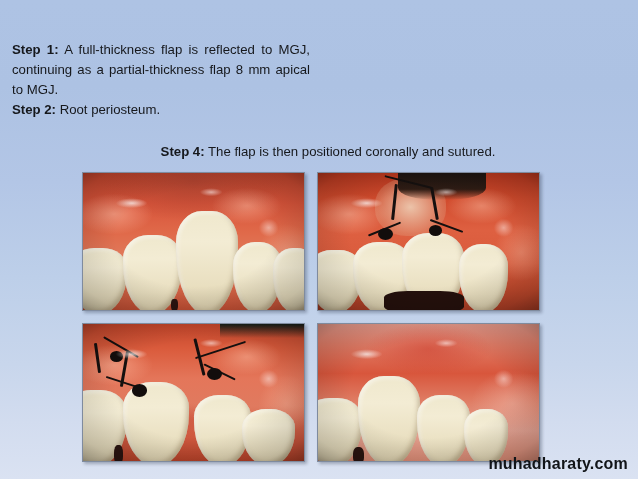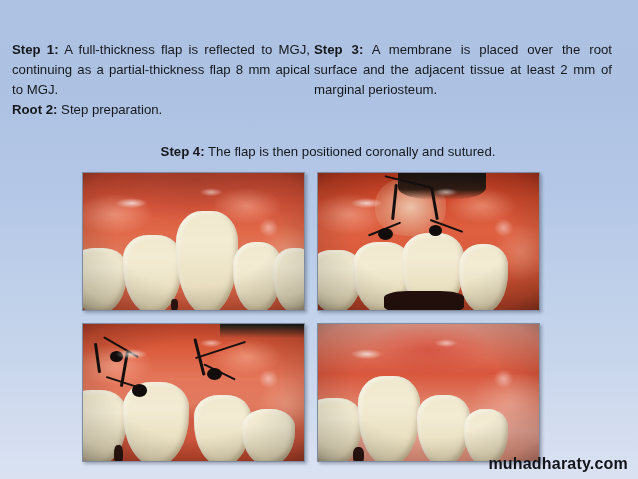--- a/index.html
+++ b/index.html
@@ -200,26 +200,23 @@
 </head>
 <body>
 
 <div id="slide">
 
 
   <div id="body-cols">
 
     <div class="col">
       <p><span class="step-label">Step 1:</span><span> A full-thickness flap is reflected to MGJ, continuing as a partial-thickness flap 8 mm apical to MGJ.</span></p>
-      <p><span class="step-label">Root 2:</span><span> Step preparation.</span></p>
-    </div>
-
-    <div class="col">
-      <p><span class="step-label">Step 3:</span><span> A membrane is placed over the root surface and the adjacent tissue at least 2 mm of marginal periosteum.</span></p>
-    </div>
+      <p><span class="step-label">Step 2:</span><span> Root periosteum.</span></p>
+    </div>
+
 
   </div>
 
   <div id="step4-line">
     <span class="inner"><span class="step-label">Step 4:</span><span> The flap is then positioned coronally and sutured.</span></span>
   </div>
 
   <div id="photo-grid">
 
     <div class="photo">

